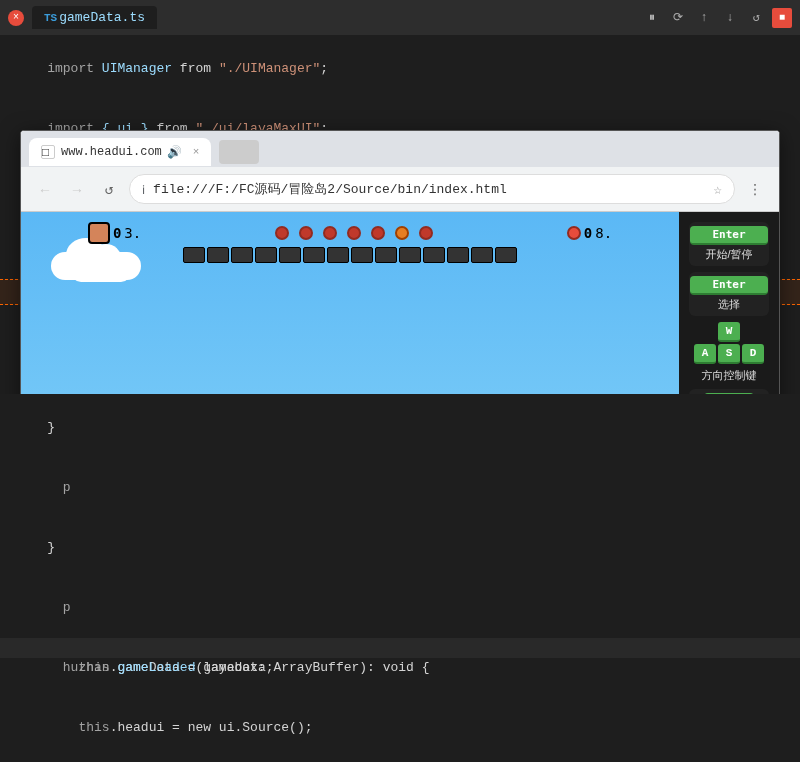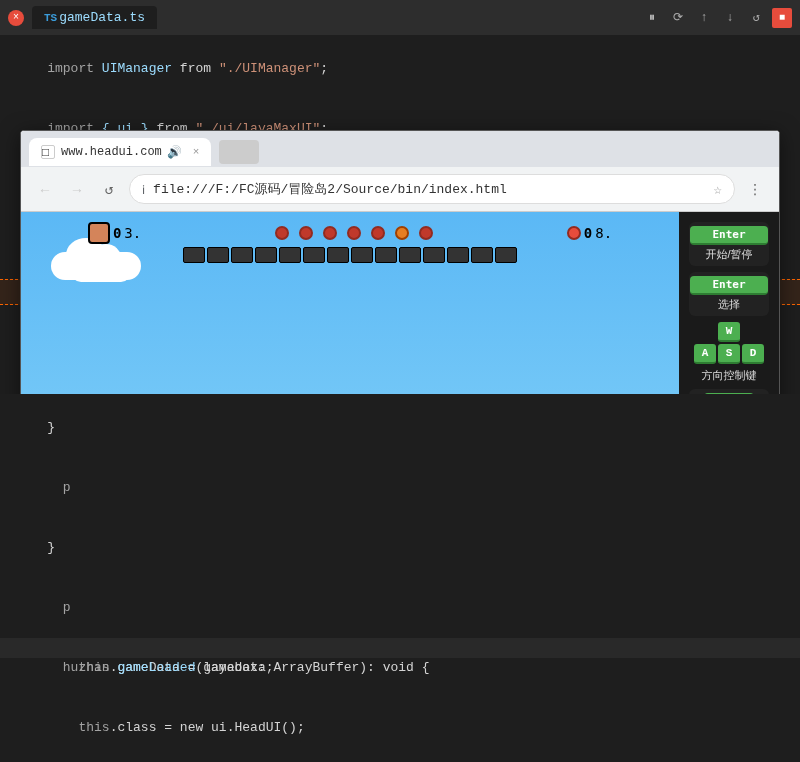--- a/index.html
+++ b/index.html
@@ -590,15 +590,15 @@
   <div class="code-line">
     <span class="kw">  p</span>
   </div>
   <div class="code-line cursor-line">
     <span class="kw">  huzhan </span><span class="im">gameLoaded</span><span class="pun">(layabox: ArrayBuffer): void {</span>
   </div>
   <div class="code-line">
     <span class="pun">    </span><span class="kw">this</span><span class="pun">.gameData = gamedata;</span>
   </div>
   <div class="code-line">
-    <span class="pun">    </span><span class="kw">this</span><span class="pun">.class = new ui.HeadUI();</span>
+    <span class="pun">    </span><span class="kw">this</span><span class="pun">.headui = new ui.Source();</span>
   </div>
 </div>
 
 </body></html>

